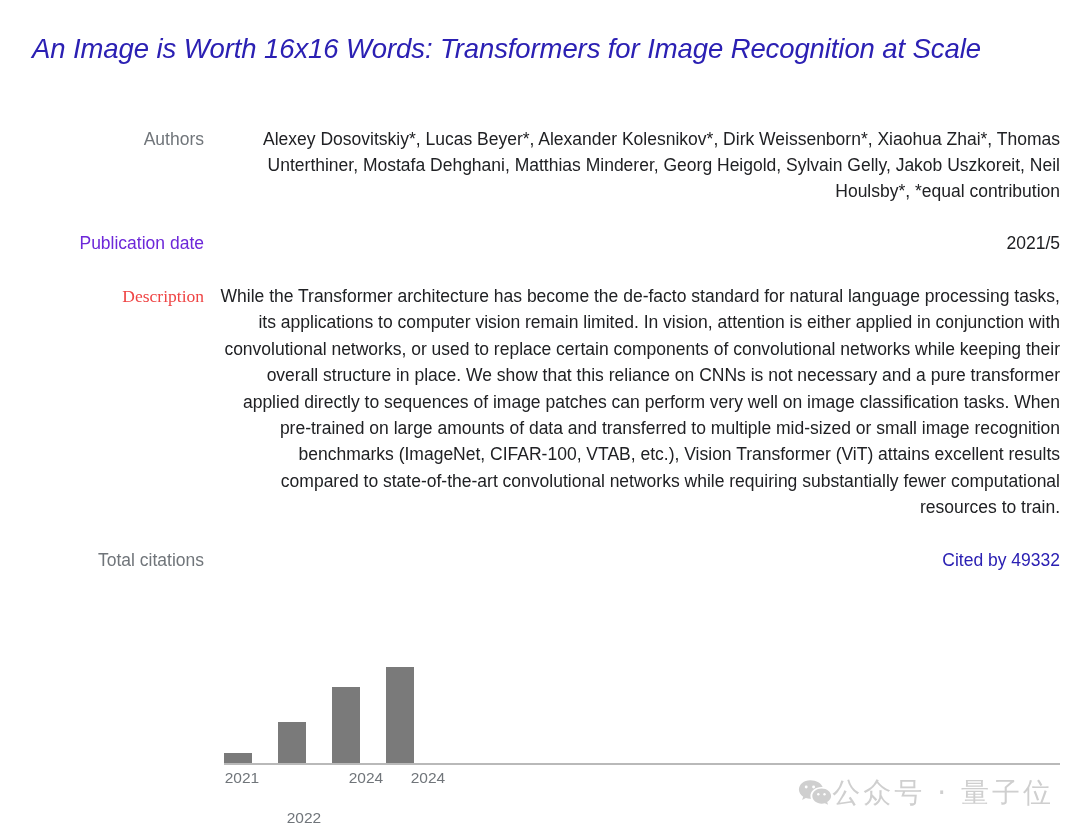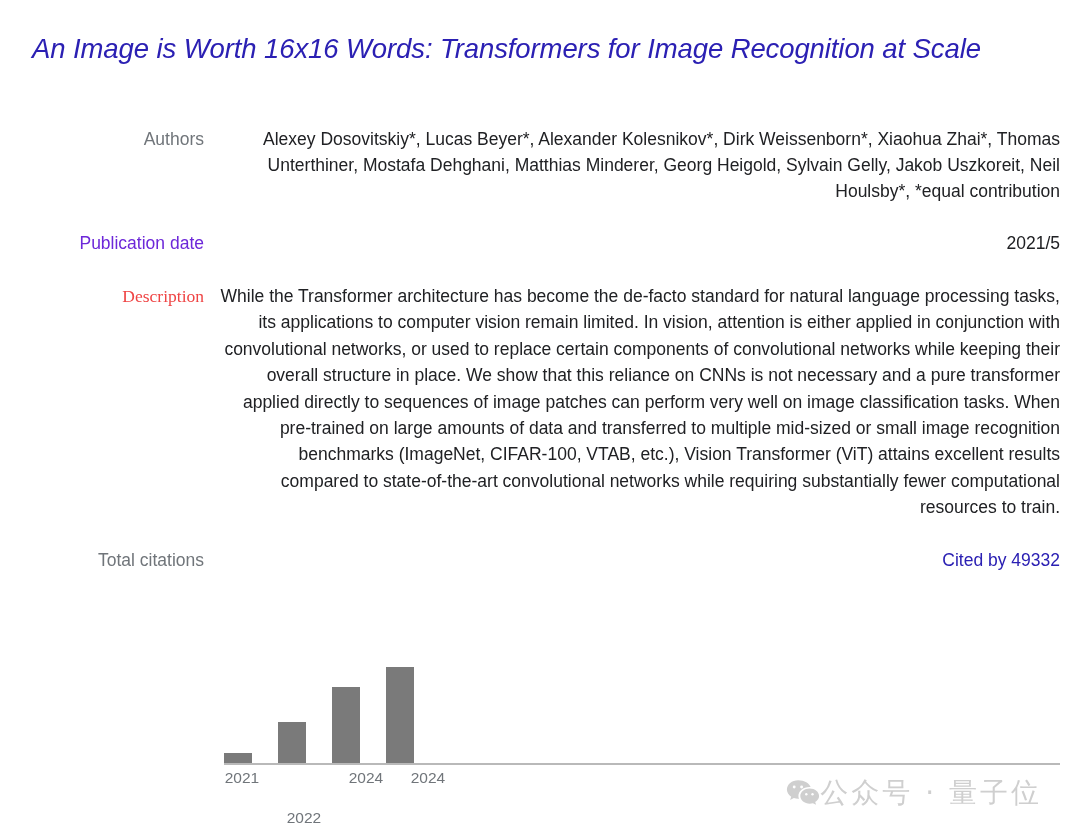--- a/index.html
+++ b/index.html
@@ -140,21 +140,21 @@
     width: 44px;
     text-align: center;
     font-size: 15.5px;
     color: #70757a;
     line-height: 18px;
   }
 
   
   .watermark {
     position: absolute;
-    right: 38px;
+    right: 26px;
     top: 778px;
     display: flex;
     align-items: center;
     gap: 0;
     opacity: 1;
   }
   .wechat-icon {
     width: 34px;
     height: 28px;
     position: relative;

